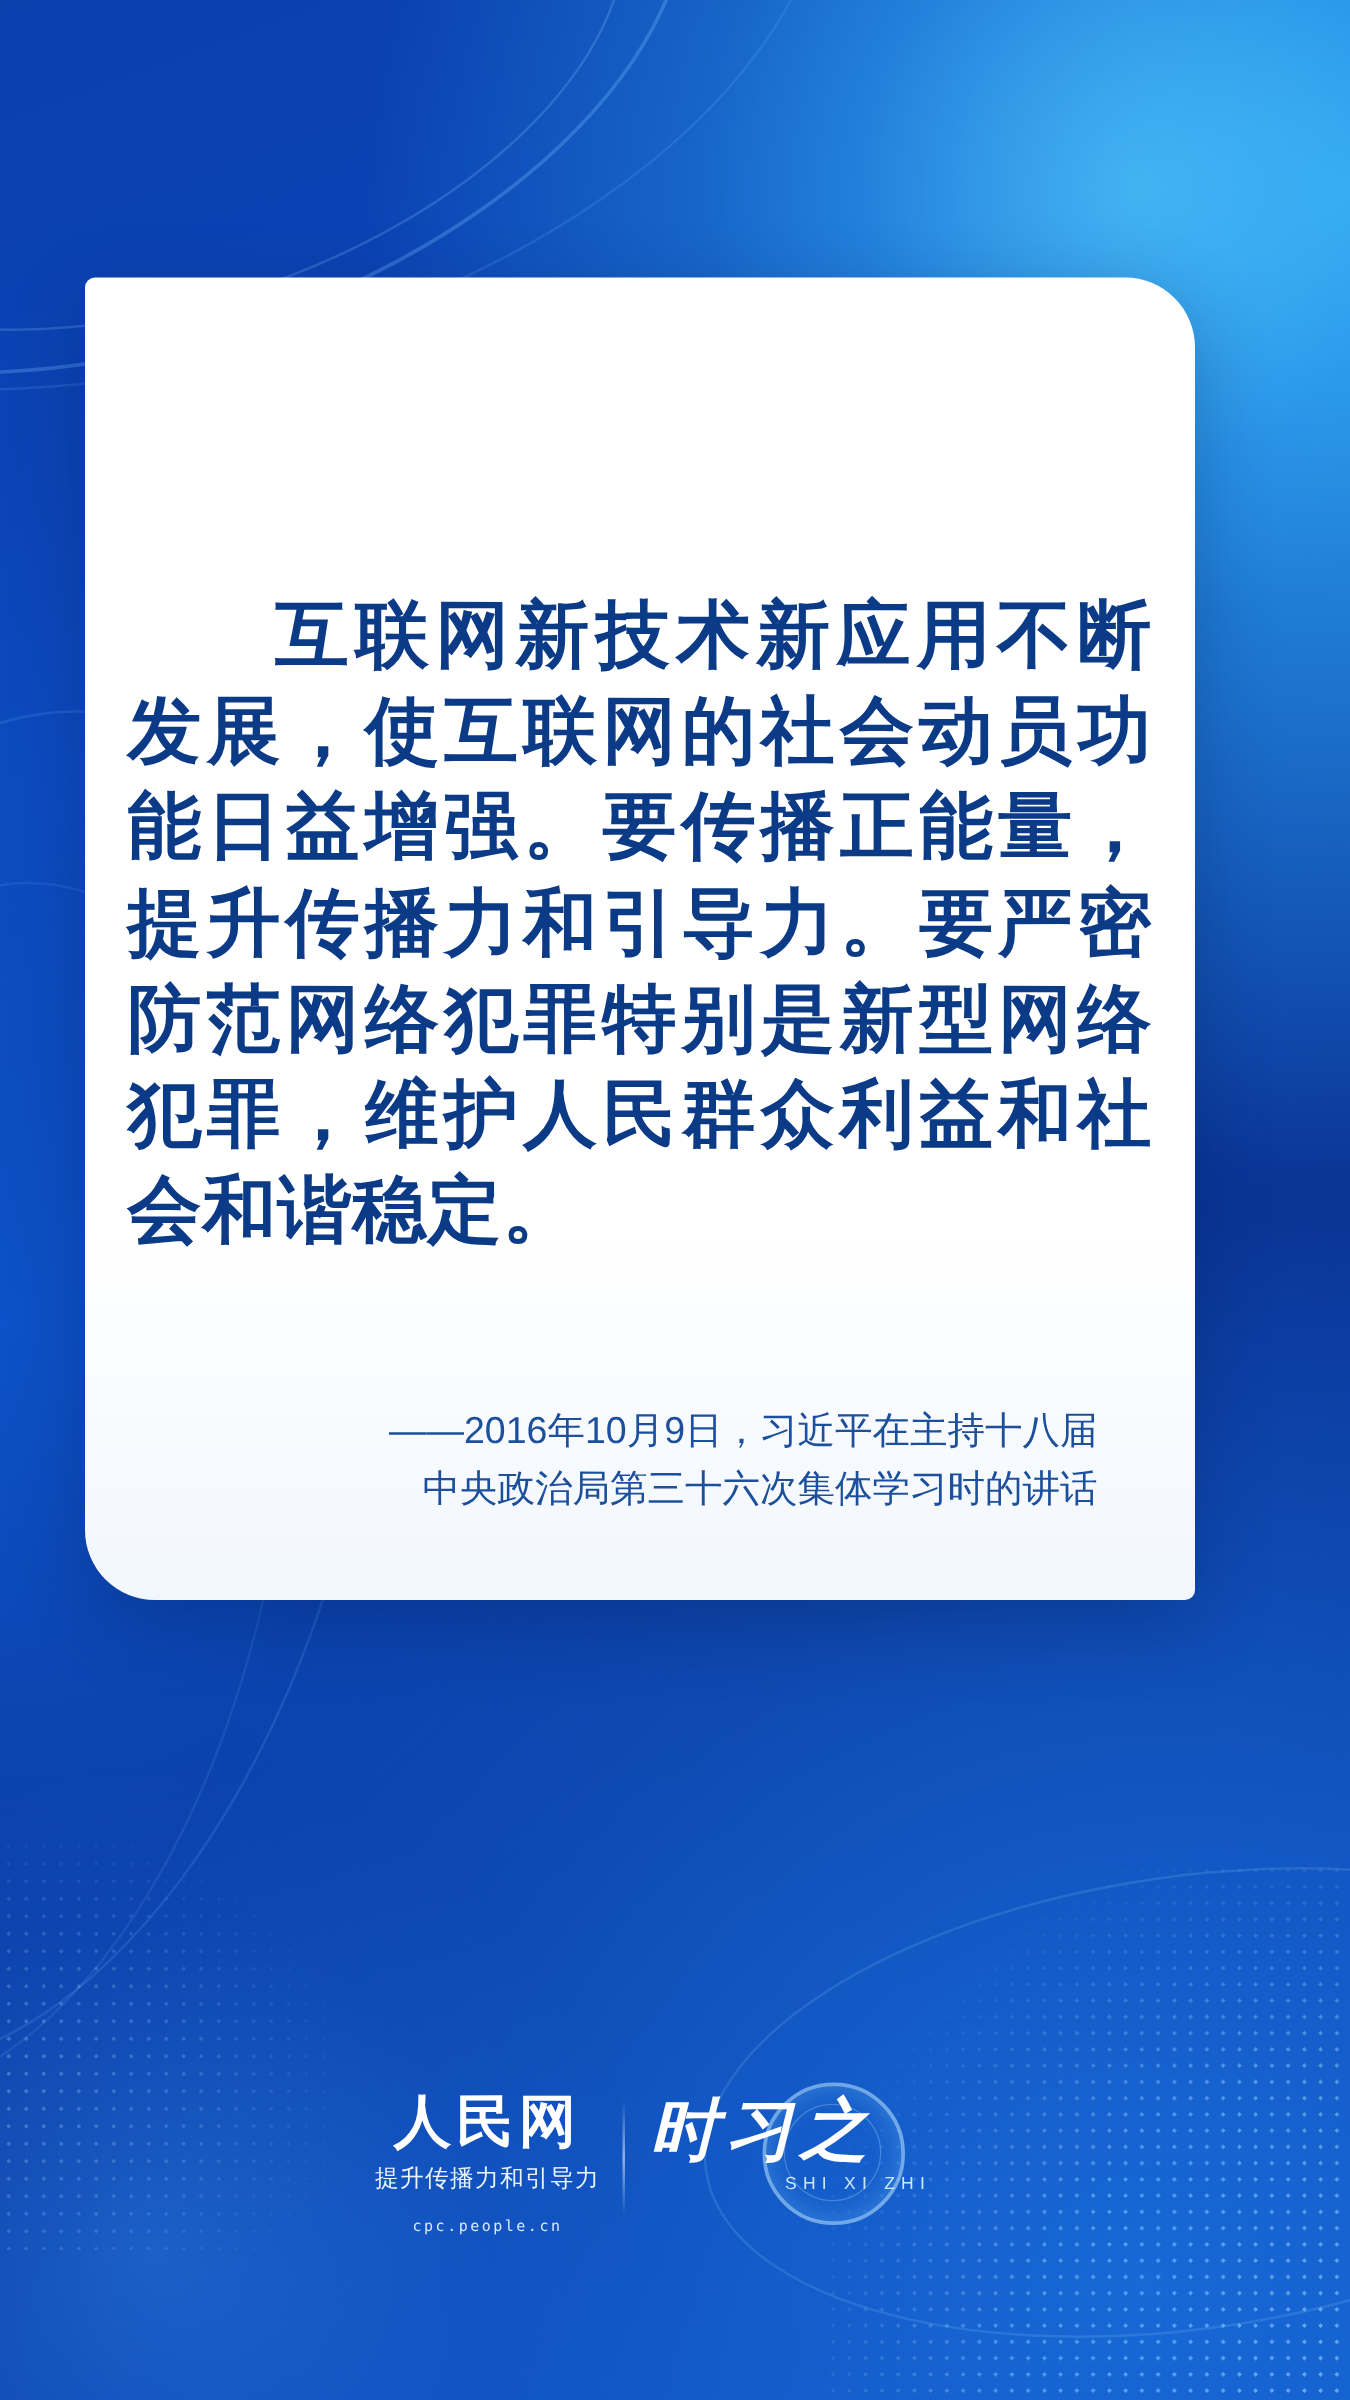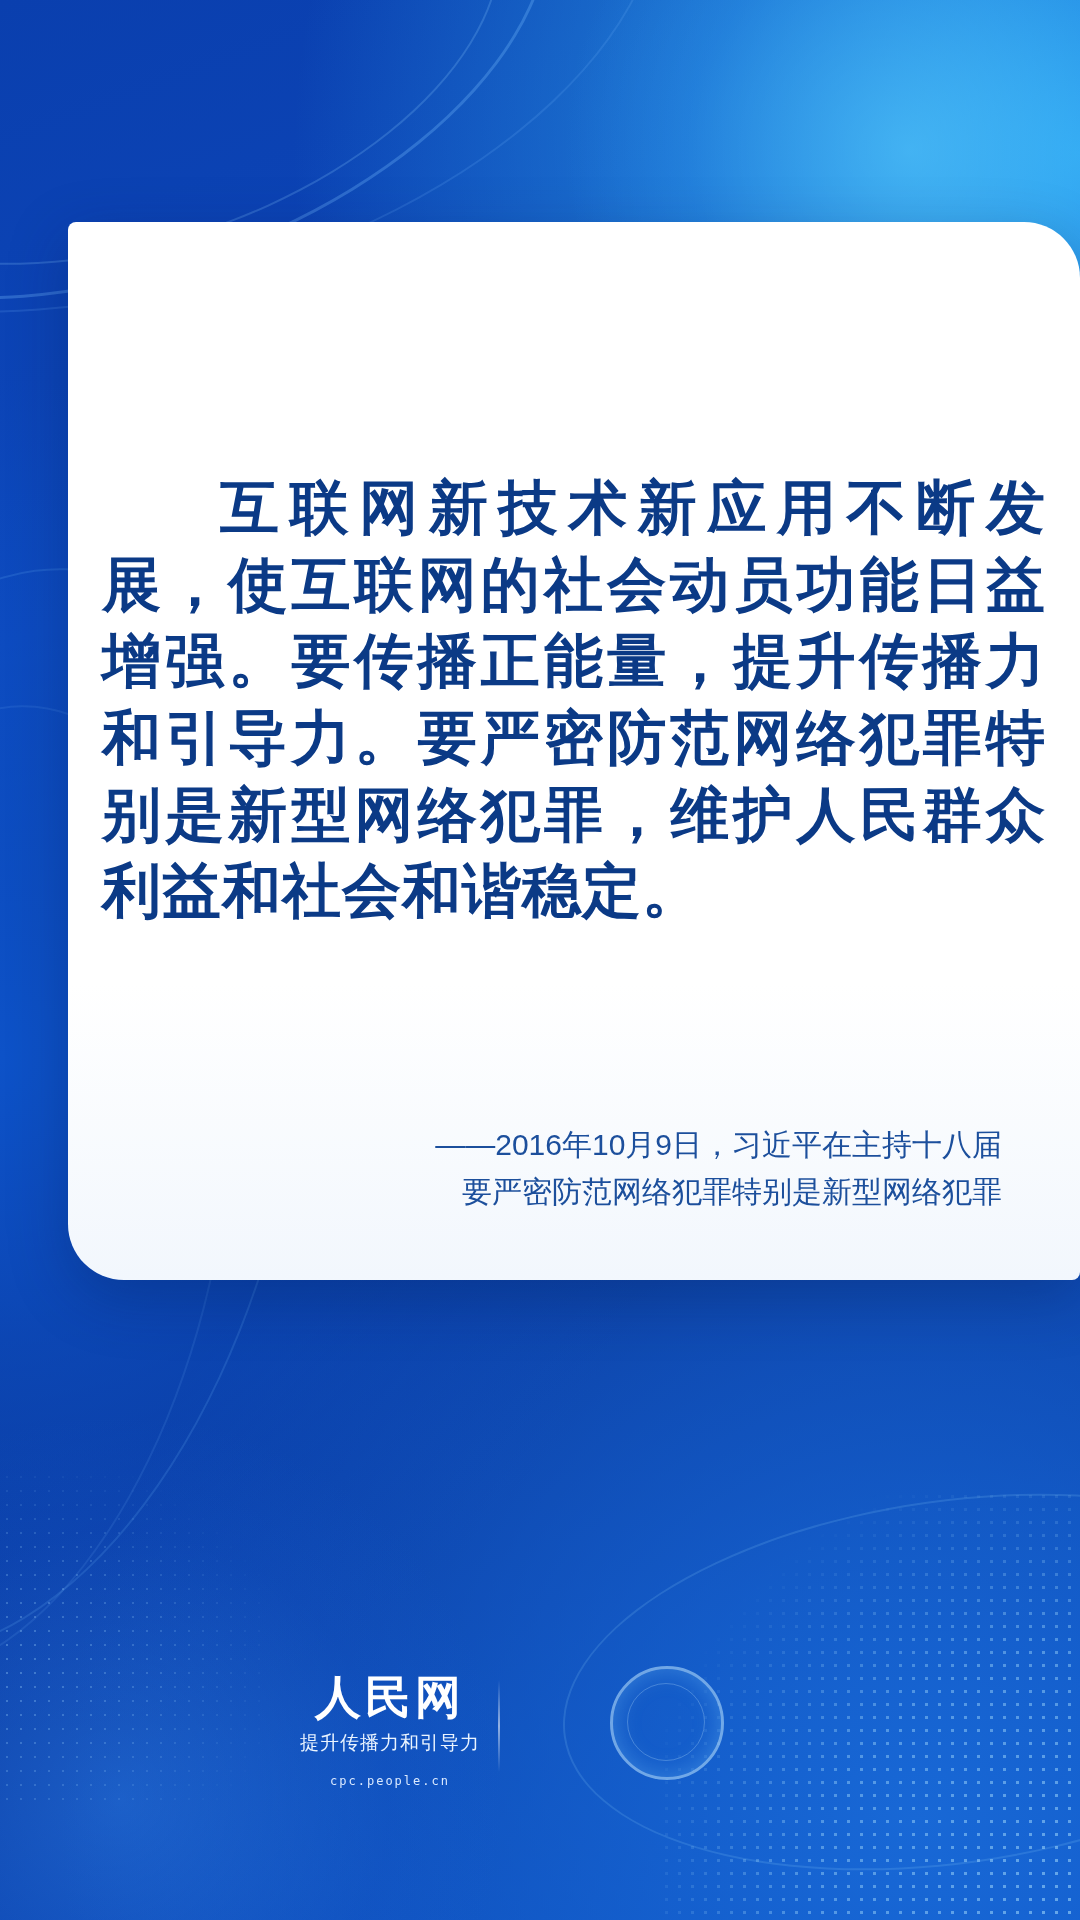--- a/index.html
+++ b/index.html
@@ -75,21 +75,21 @@
     -webkit-mask-image: radial-gradient(ellipse at 0% 60%, #000 0%, rgba(0,0,0,0.6) 45%, rgba(0,0,0,0) 80%);
     mask-image: radial-gradient(ellipse at 0% 60%, #000 0%, rgba(0,0,0,0.6) 45%, rgba(0,0,0,0) 80%);
     pointer-events: none;
   }
 
   
   #card {
     position: absolute;
     left: 68px;
     top: 222px;
-    width: 1012px;
+    width: 888px;
     height: 1058px;
     background: linear-gradient(180deg, #ffffff 0%, #ffffff 72%, #f2f7fd 100%);
     border-radius: 8px 56px 8px 56px;
     box-shadow: 0 18px 60px rgba(3,25,75,0.28);
   }
 
   #quote {
     position: absolute;
     left: 34px;
     right: 34px;
@@ -219,30 +219,34 @@
   <div class="swoosh sw6"></div>
 
   <div class="dots"></div>
   <div class="dots-left"></div>
 
   <div id="card">
     <div id="quote">互联网新技术新应用不断发展，使互联网的社会动员功能日益增强。要传播正能量，提升传播力和引导力。要严密防范网络犯罪特别是新型网络犯罪，维护人民群众利益和社会和谐稳定。</div>
 
     <div id="attribution">
       <div>——2016年10月9日，习近平在主持十八届</div>
-      <div>要严密防范网络犯罪特别是新型网络犯罪</div>
+      <div>中央政治局第三十六次集体学习时的讲话</div>
     </div>
   </div>
 
   <div id="footer">
     <div id="people-logo">
       <div class="cn">人民网</div>
       <div class="sub">提升传播力和引导力</div>
       <div class="url">cpc.people.cn</div>
     </div>
 
     <div id="divider"></div>
 
     <div id="ring"></div>
 
+    <div id="shixizhi">
+      <div class="main">时习之</div>
+      <div class="pinyin">SHI XI ZHI</div>
+    </div>
   </div>
 
 </div>
 
 </body></html>

